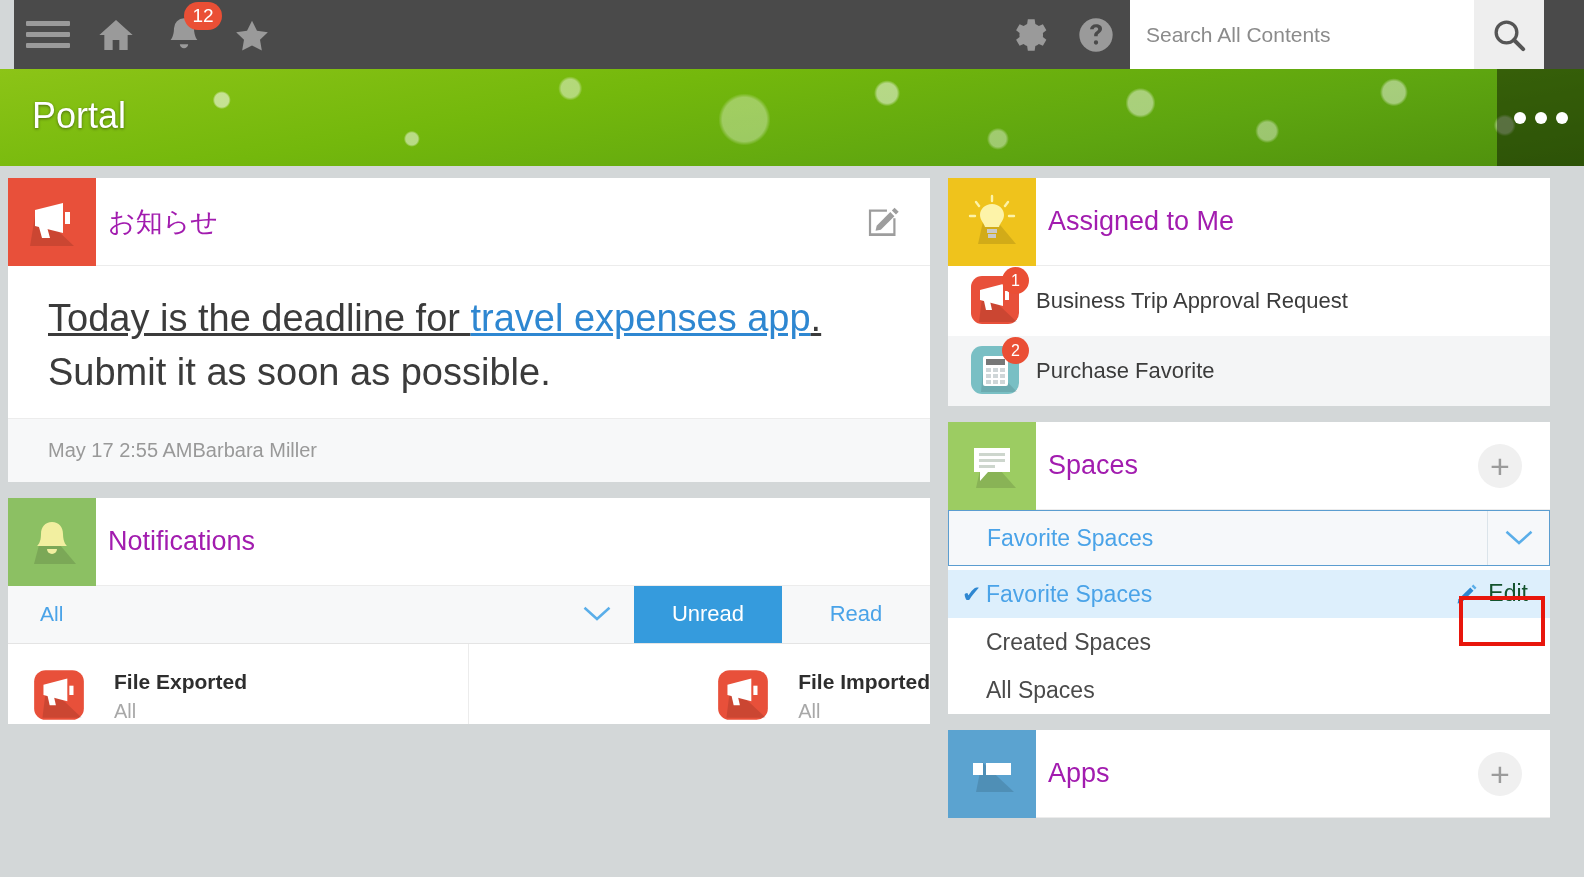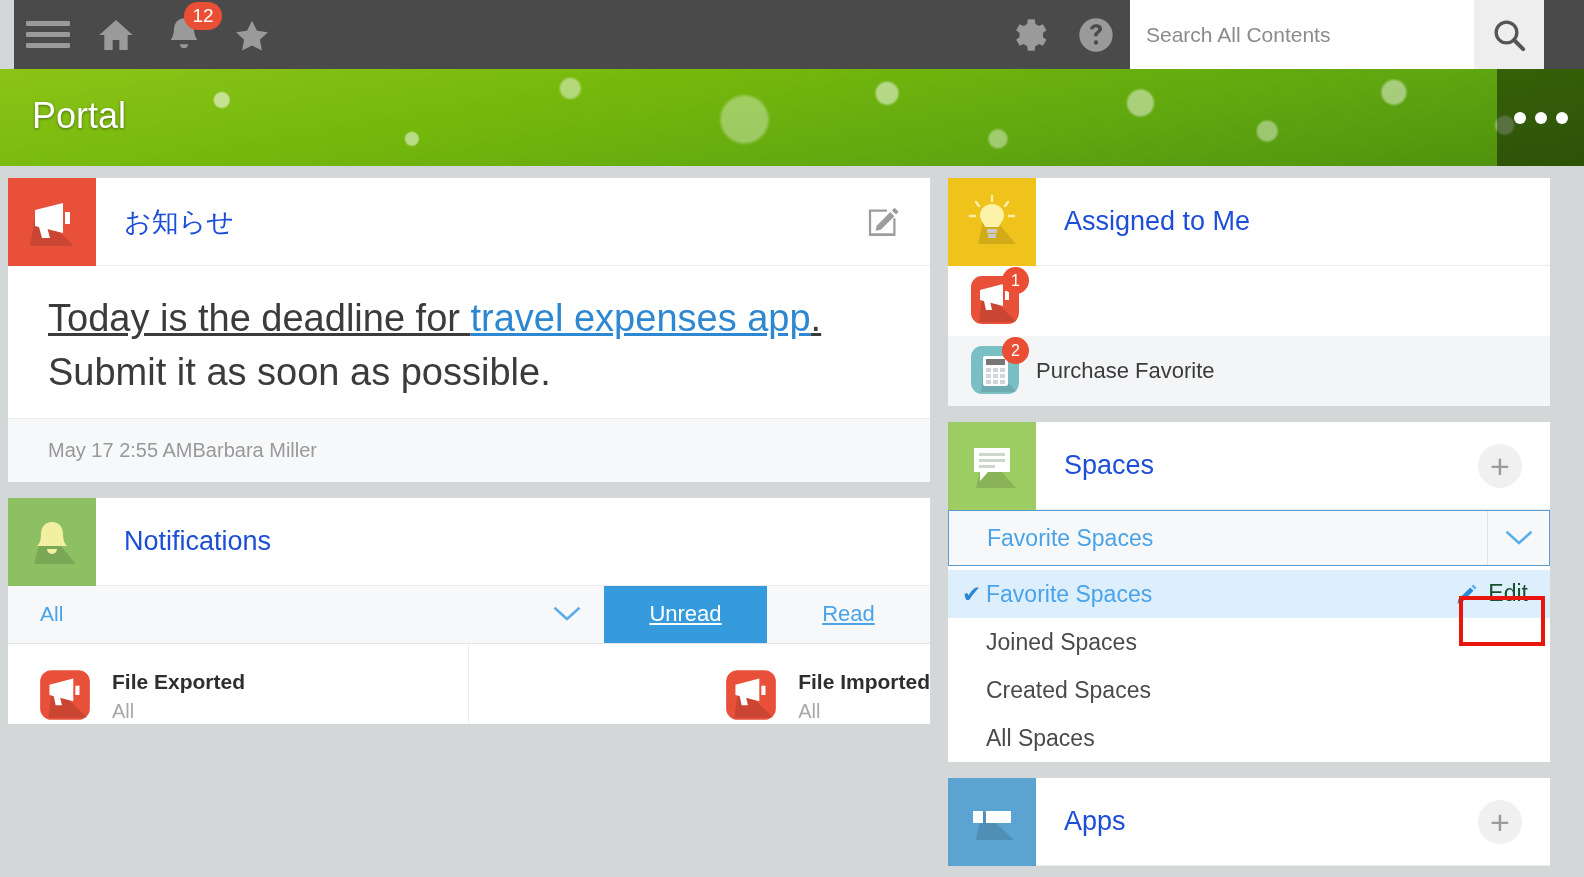--- a/index.html
+++ b/index.html
@@ -77,21 +77,21 @@
   .col-right{ position:absolute; left:948px; top:178px; width:602px; }
 
   .card{ background:#fff; margin-bottom:16px; }
 
   
   .card-head{ display:flex; align-items:stretch; height:88px; border-bottom:1px solid #ececec; }
   .head-tile{
     width:88px; height:88px; flex:0 0 88px; display:flex; align-items:center; justify-content:center;
     position:relative; overflow:hidden;
   }
-  .head-title{ flex:1 1 auto; display:flex; align-items:center; font-size:27px; color:#1d4ed8; padding-left:28px;}
+  .head-title{ flex:1 1 auto; display:flex; align-items:center; font-size:27px; color:#a21caf; padding-left:12px;}
   .head-action{ display:flex; align-items:center; padding-right:28px; cursor:pointer; }
 
   .plus-btn{
     width:44px; height:44px; border-radius:50%; background:#f0f0f0;
     display:flex; align-items:center; justify-content:center; color:#9b9b9b; font-size:34px; line-height:0;
     cursor:pointer;
   }
 
   
   .ann-body{ padding:26px 40px 18px 40px; }
@@ -105,27 +105,27 @@
 
   
   .filter-row{
     display:flex; align-items:stretch; height:58px; background:#f7f8f9; border-bottom:1px solid #e4e4e4;
   }
   .filter-select{
     flex:1 1 auto; display:flex; align-items:center; justify-content:space-between;
     padding:0 22px 0 32px; color:#4aa3e8; font-size:21px; cursor:pointer;
   }
   .filter-tab{
-    width:163px; display:flex; align-items:center; justify-content:center;
-    font-size:22px; color:#4aa3e8; cursor:pointer;text-decoration:underline;
+    width:148px; display:flex; align-items:center; justify-content:center;
+    font-size:22px; color:#4aa3e8; cursor:pointer;
   }
   .filter-tab.active{ background:#359bdd; color:#fff; }
 
   .notif-grid{ display:flex; }
-  .notif-cell{ width:50%; padding:22px 0 0 28px; display:flex; gap:18px; border-right:1px solid #ececec; }
+  .notif-cell{ width:50%; padding:22px 0 0 22px; display:flex; gap:26px; border-right:1px solid #ececec; }
   .notif-cell:last-child{ border-right:0;justify-content:flex-end; }
   .notif-txt-title{ font-size:21px; font-weight:bold; color:#2e2e2e; margin-top:4px;}
   .notif-txt-sub{ font-size:20px; color:#a8a8a8; margin-top:6px;}
 
   
   .list-row{
     display:flex; align-items:center; height:70px; padding-left:20px; cursor:pointer;
     font-size:22px; color:#3b3b3b;
   }
   .list-row.alt{ background:#f4f5f6; }
@@ -338,20 +338,21 @@
       <div class="row-icon">
         <svg width="56" height="56" viewBox="0 0 56 56">
           <rect x="3" y="3" width="48" height="48" rx="11" fill="#e8503a"></rect>
           <path fill="rgba(0,0,0,.12)" d="M15 17 49 49H11z"></path>
           <path fill="#ffffff" d="M12 17 35 11v22l-23-6z"></path>
           <path fill="#ffffff" d="M37 18h4v9h-4z"></path>
           <path fill="#ffffff" d="M16 28h6l2 9h-6z"></path>
         </svg>
         <span class="row-badge">1</span>
       </div>
+      <span>Business Trip Approval Request</span>
     </div>
 
     <div class="list-row alt">
       <div class="row-icon">
         <svg width="56" height="56" viewBox="0 0 56 56">
           <rect x="3" y="3" width="48" height="48" rx="11" fill="#79bfc4"></rect>
           <path fill="rgba(0,0,0,.10)" d="M16 14 49 49H13z"></path>
           <rect x="15" y="13" width="25" height="30" rx="2" fill="#ffffff"></rect>
           <rect x="18" y="16" width="19" height="6" fill="#777"></rect>
           <g fill="#cfd6d8">
@@ -406,23 +407,20 @@
         <span>Favorite Spaces</span>
         <span class="dd-edit">
           <svg width="24" height="24" viewBox="0 0 24 24">
             <path d="M3.5 17.3 15.3 5.5l3.2 3.2L6.7 20.5l-4.2 1z" fill="#2e87d1"></path>
             <path d="M16.6 4.2 18.3 2.5l3.2 3.2-1.7 1.7z" fill="#5aaee9"></path>
           </svg>
           <span>Edit</span>
         </span>
       </div>
       <div class="dd-item">
-        <span>Joined Spaces</span>
-      </div>
-      <div class="dd-item">
         <span>Created Spaces</span>
       </div>
       <div class="dd-item">
         <span>All Spaces</span>
       </div>
     </div>
   </div>
 
   <div class="card" style="margin-bottom:0;">
     <div class="card-head">

